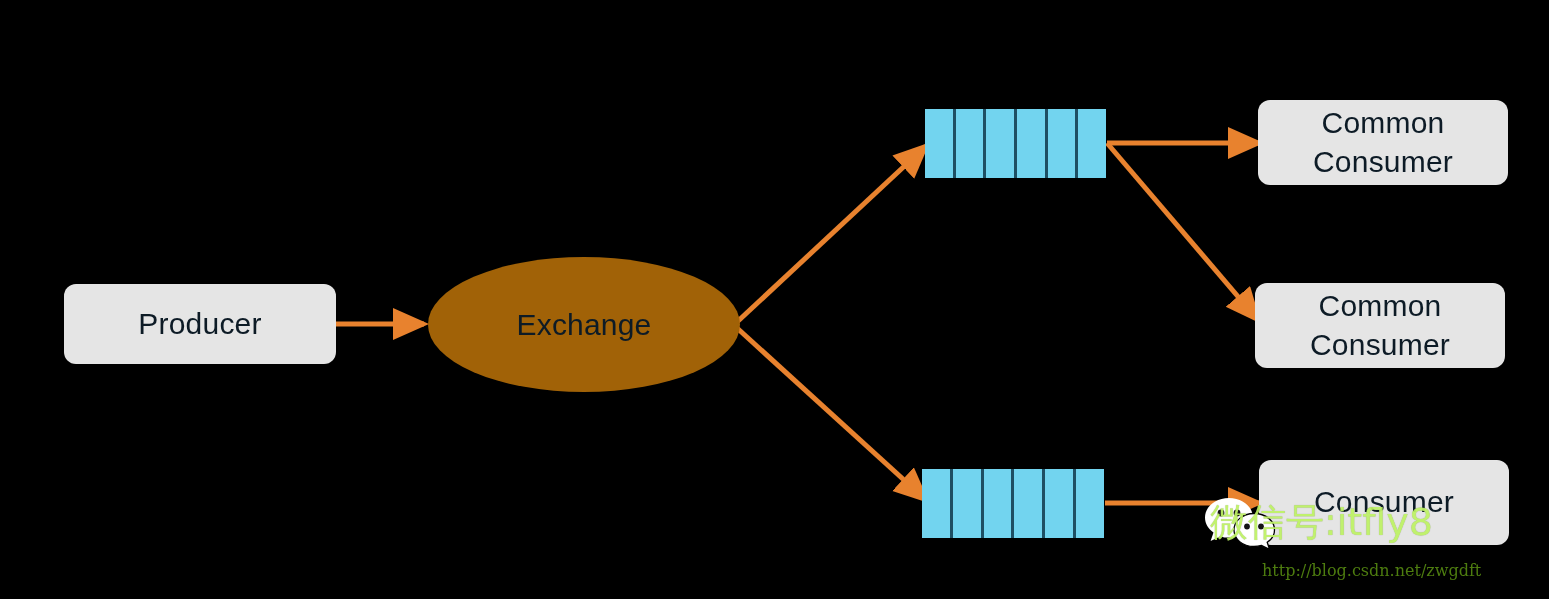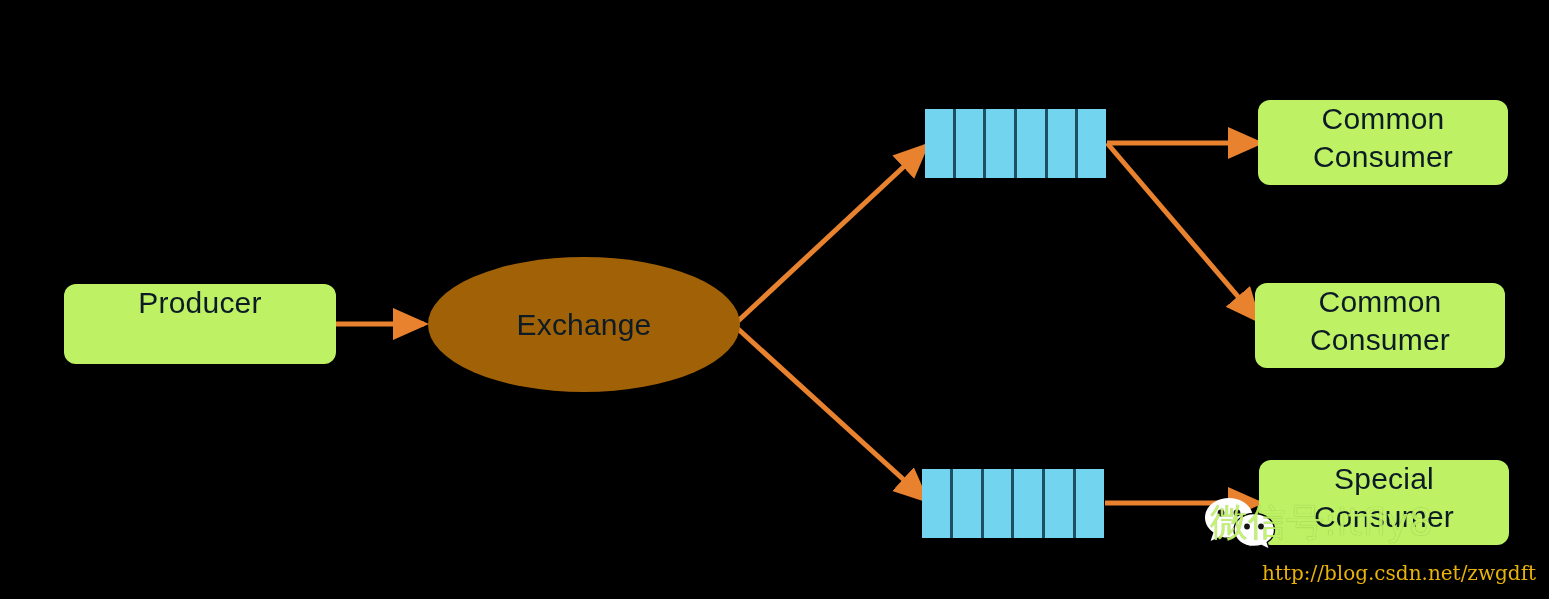--- a/index.html
+++ b/index.html
@@ -12,25 +12,26 @@
     width: 1549px;
     height: 599px;
     background: #000000;
     overflow: hidden;
     font-family: "Liberation Sans", sans-serif;
   }
 
   
   .node-box {
     position: absolute;
-    background: #bef264;
+    background: #e5e5e5;
     border-radius: 12px;
     display: flex;
     flex-direction: column;
     align-items: center;
+    justify-content: center;
     color: #0D1B26;
     font-size: 30px;
     line-height: 1.28;
     font-weight: 400;
     letter-spacing: 0.2px;
     text-align: center;
     box-sizing: border-box;
   }
   .node-ellipse {
     position: absolute;
@@ -87,23 +88,23 @@
     color: #bef264;
     opacity: 0.93;
     white-space: nowrap;
     text-shadow: 0 0 1px rgba(0,0,0,0.35);
     font-family: "DejaVu Sans", sans-serif;
   }
   .wm-url {
     position: absolute;
     left: 1262px;
     top: 563px;
-    font-size: 20px;
+    font-size: 16px;
     line-height: 1;
-    color: #eab308;
+    color: #4d7c0f;
     white-space: nowrap;
     font-family: "DejaVu Serif", serif;
   }
 </style>
 </head>
 <body>
 
 <div id="canvas">
 
   <svg id="arrows" viewBox="0 0 1549 599" xmlns="http://www.w3.org/2000/svg">
@@ -156,21 +157,20 @@
     <span>Common</span>
     <span>Consumer</span>
   </div>
 
   <div class="node-box" style="left:1255px; top:283px; width:250px; height:85px;">
     <span>Common</span>
     <span>Consumer</span>
   </div>
 
   <div class="node-box" style="left:1259px; top:460px; width:250px; height:85px;">
-    <span>Special</span>
     <span>Consumer</span>
   </div>
 
   <svg class="wm-logo" viewBox="0 0 78 58" xmlns="http://www.w3.org/2000/svg">
 
     <path d="M26 3 C12 3 2 12 2 22.5 C2 28.6 5.3 34 10.5 37.4 L7.6 46 L17.2 41.4
              C20 42.2 23 42.6 26 42.6 C40 42.6 50 33.4 50 22.8 C50 12.2 40 3 26 3 Z" fill="#FFFFFF"></path>
     <circle cx="18" cy="18" r="3.4" fill="#151515"></circle>
     <circle cx="34" cy="18" r="3.4" fill="#151515"></circle>
 

